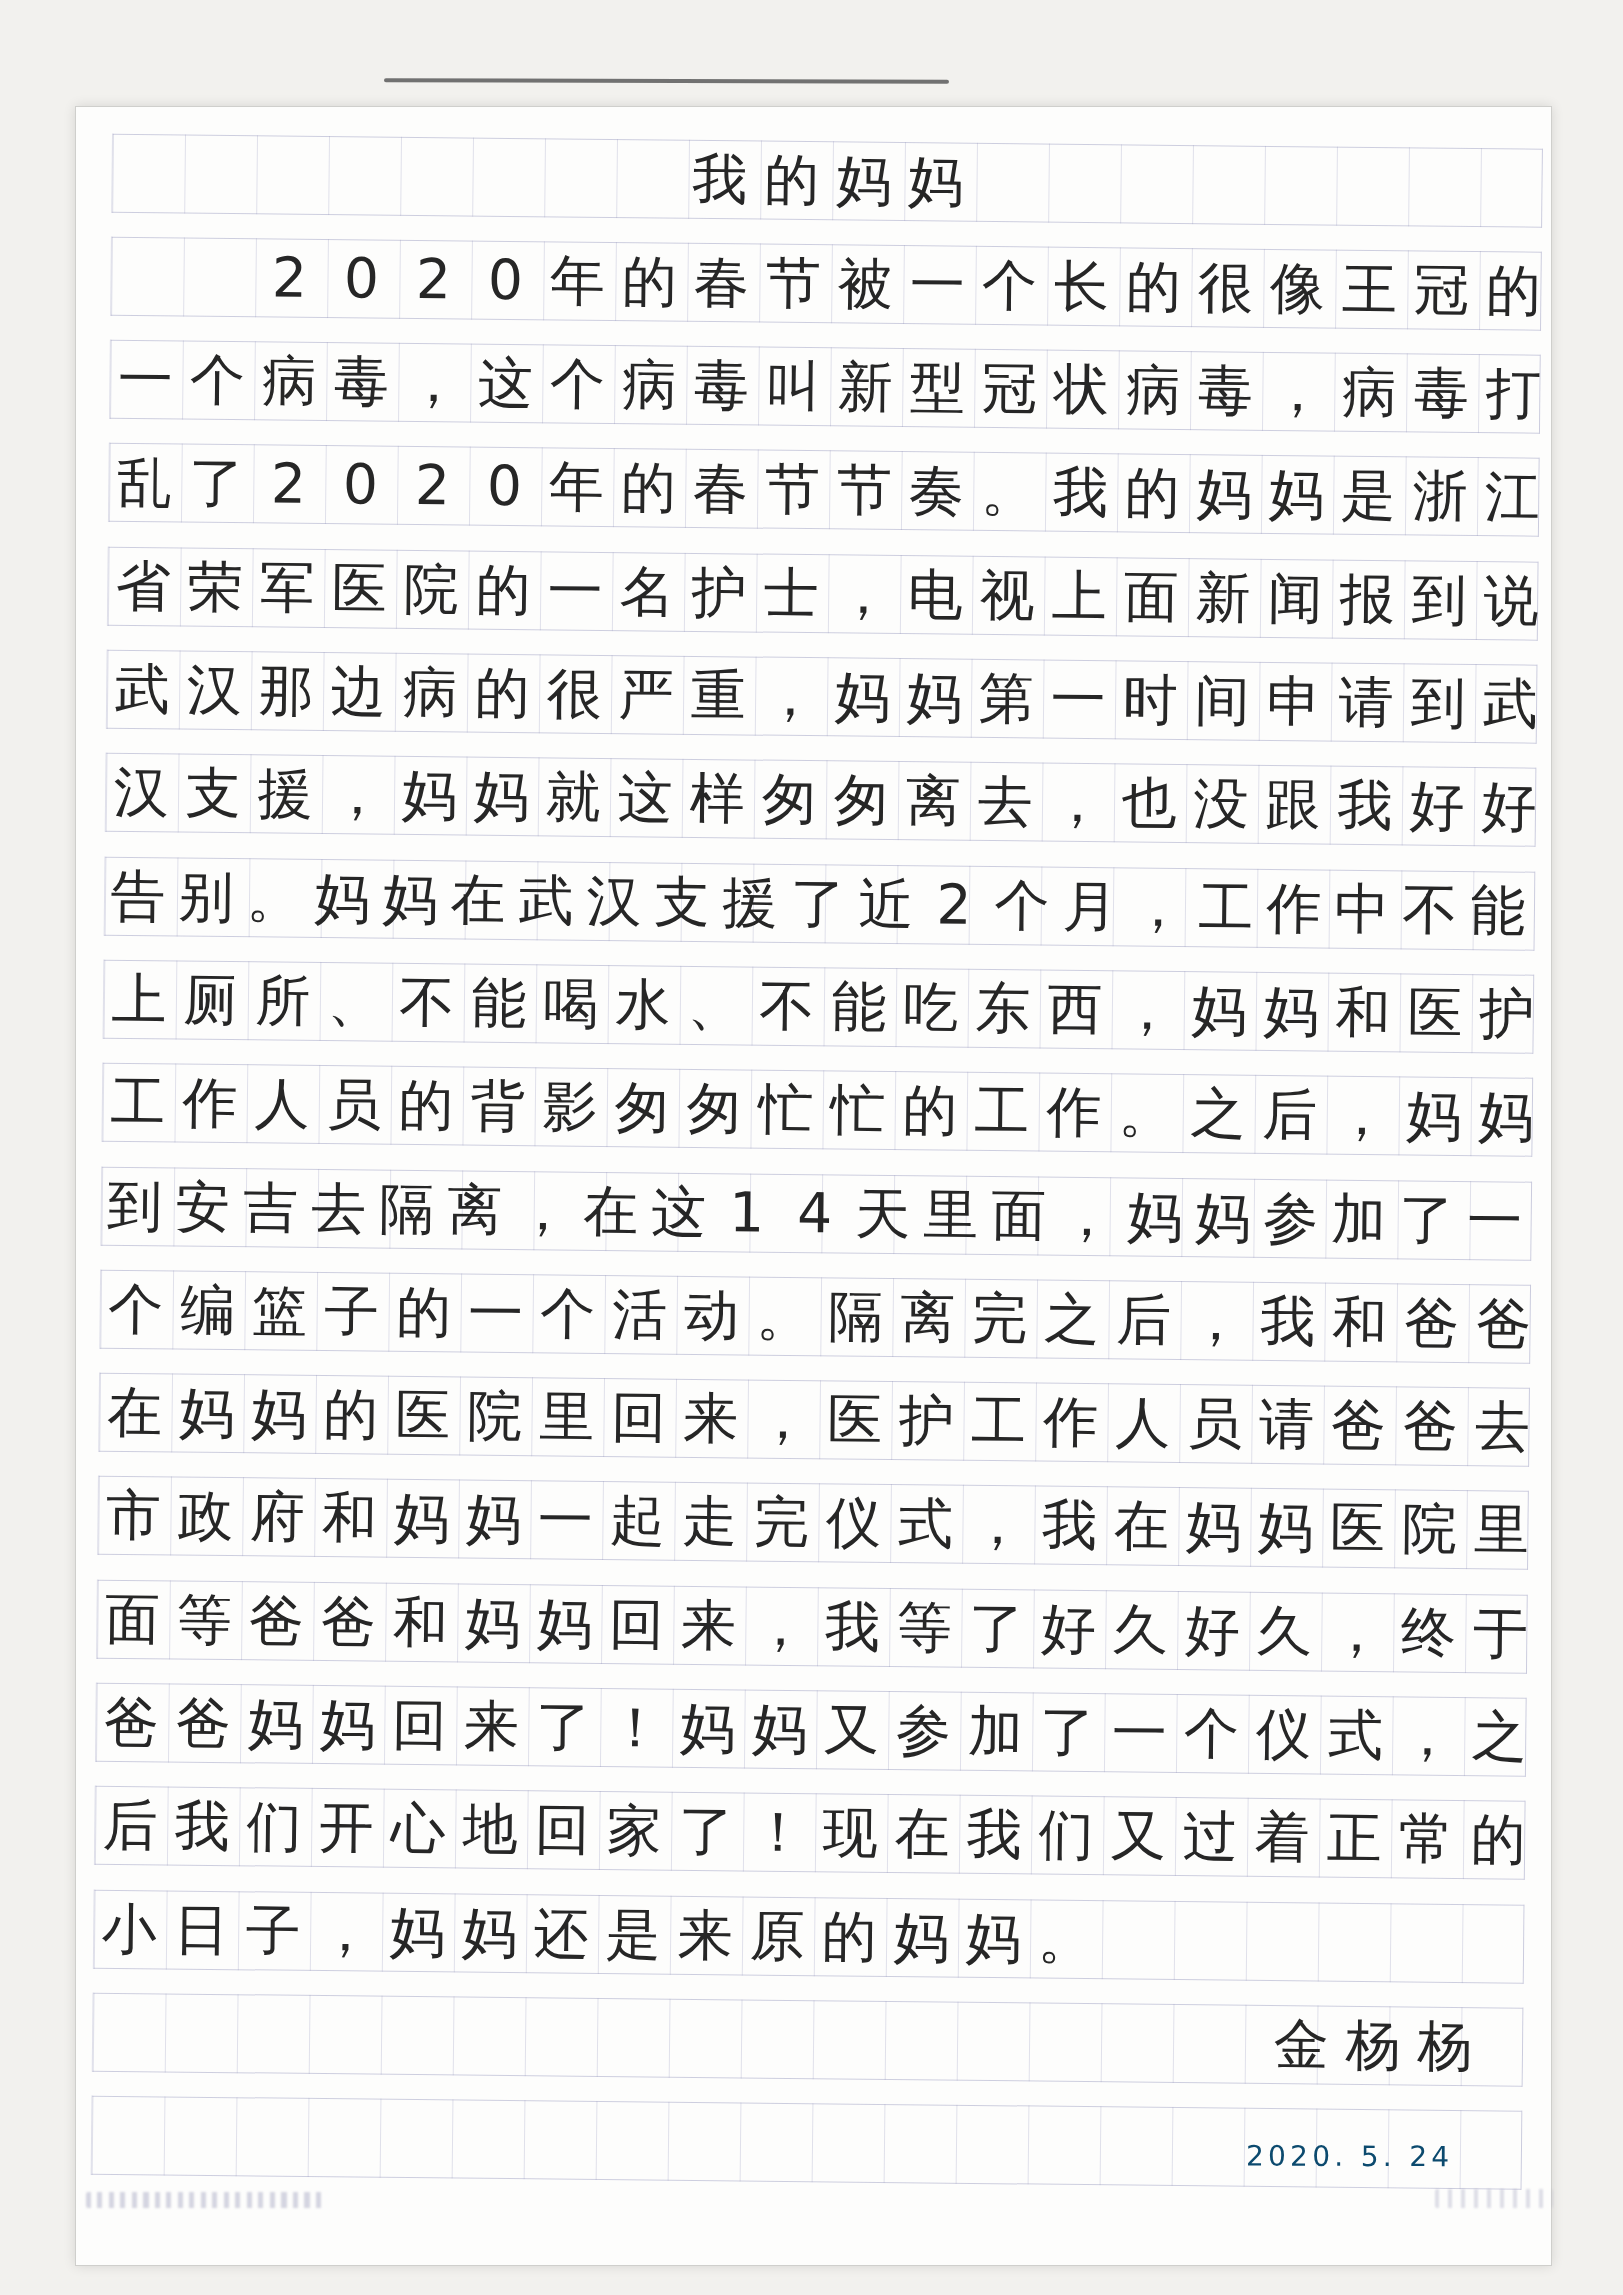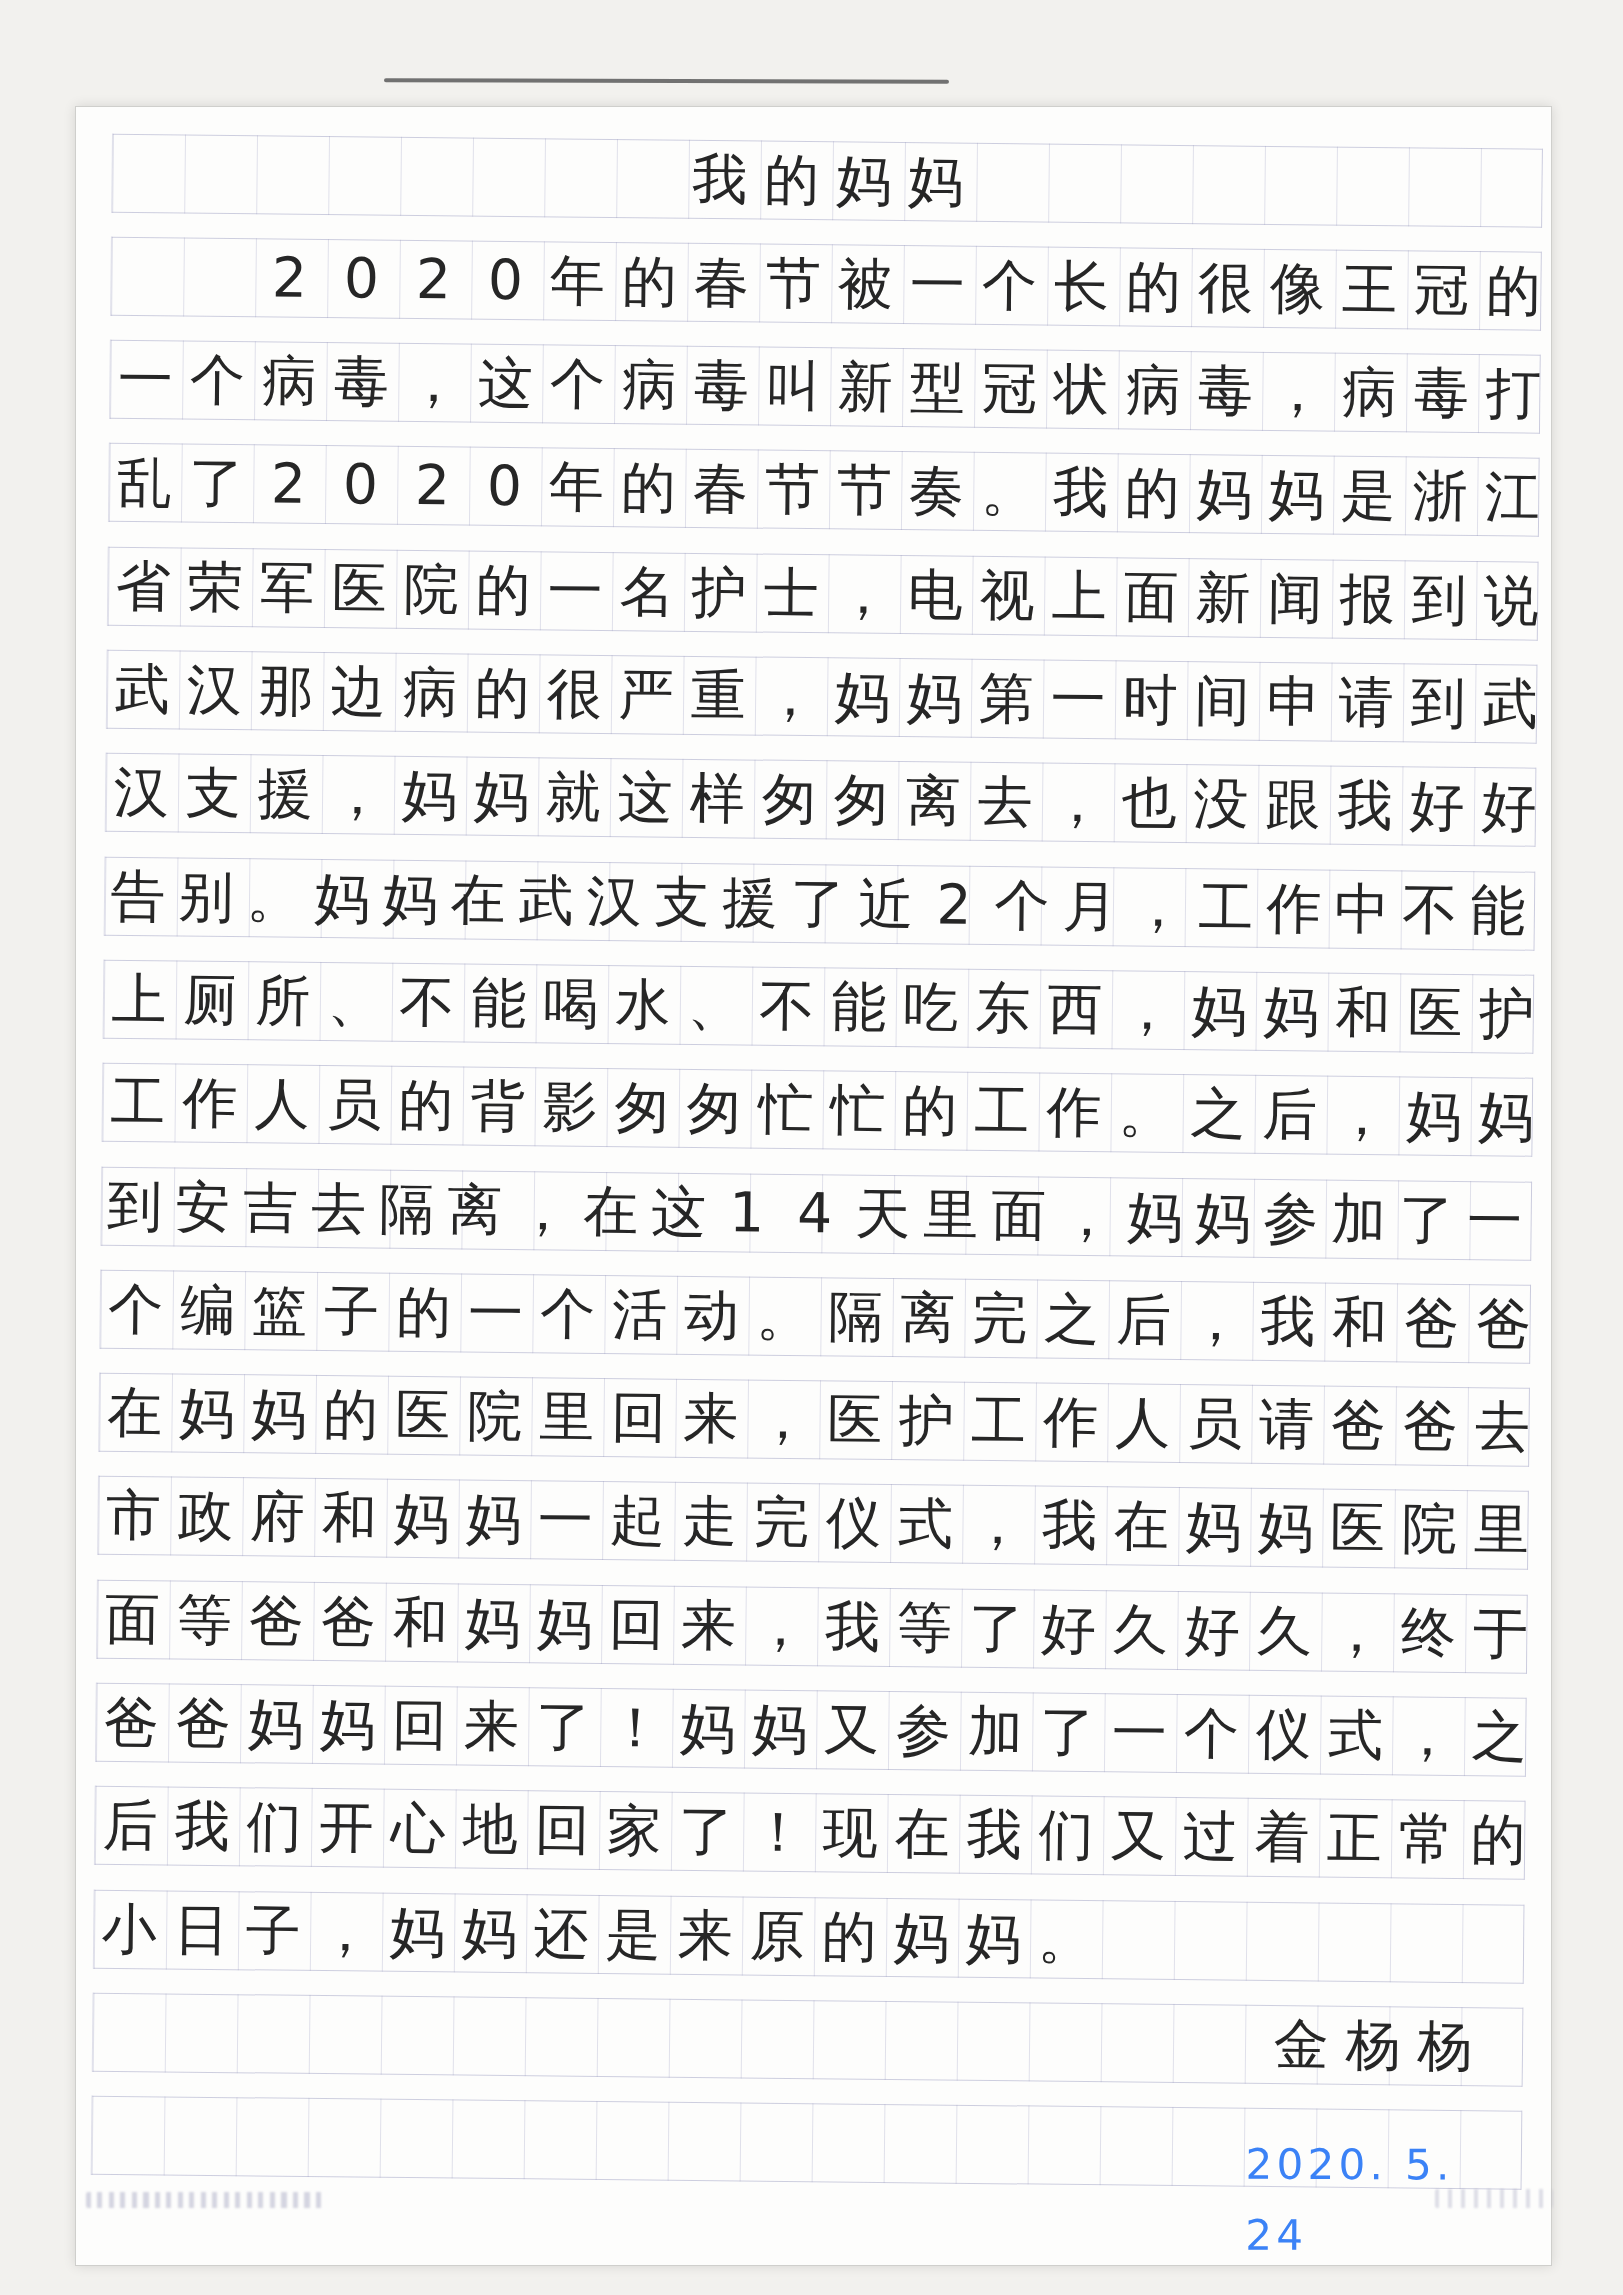--- a/index.html
+++ b/index.html
@@ -33,21 +33,21 @@
     border-right:0.7px solid var(--grid-light);
     background:repeating-linear-gradient(90deg,
       var(--grid-light) 0 1.1px, transparent 1.1px 72px);
   }
   .essay-line{
     position:absolute;display:flex;color:#262626;
     font-size:55px;line-height:79px;white-space:nowrap;
   }
   .char-cell{display:block;text-align:center;overflow:visible;}
   .date-text{
-    position:absolute;color:#3b82f6;font-size:42px;line-height:71px;
+    position:absolute;color:#0c4a6e;font-size:28px;line-height:55px;
     letter-spacing:4.3px;transform:rotate(-0.4deg);
   }
   .faded-print{
     position:absolute;filter:blur(1.1px);border-radius:2.2px;
   }
   .faded-print.left{
     left:86px;top:2192px;width:237px;height:16px;
     background:repeating-linear-gradient(90deg,
       rgba(130,132,170,0.32) 0 5px, transparent 5px 11.5px);
   }

